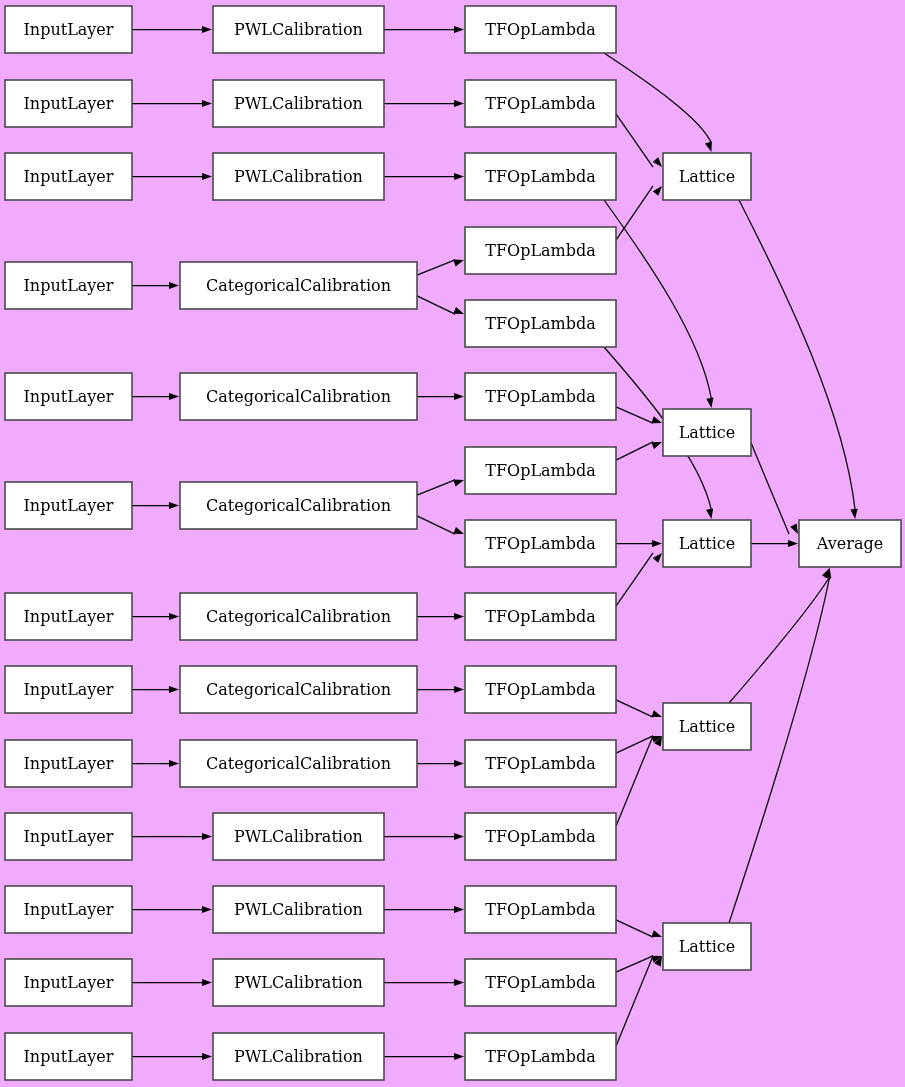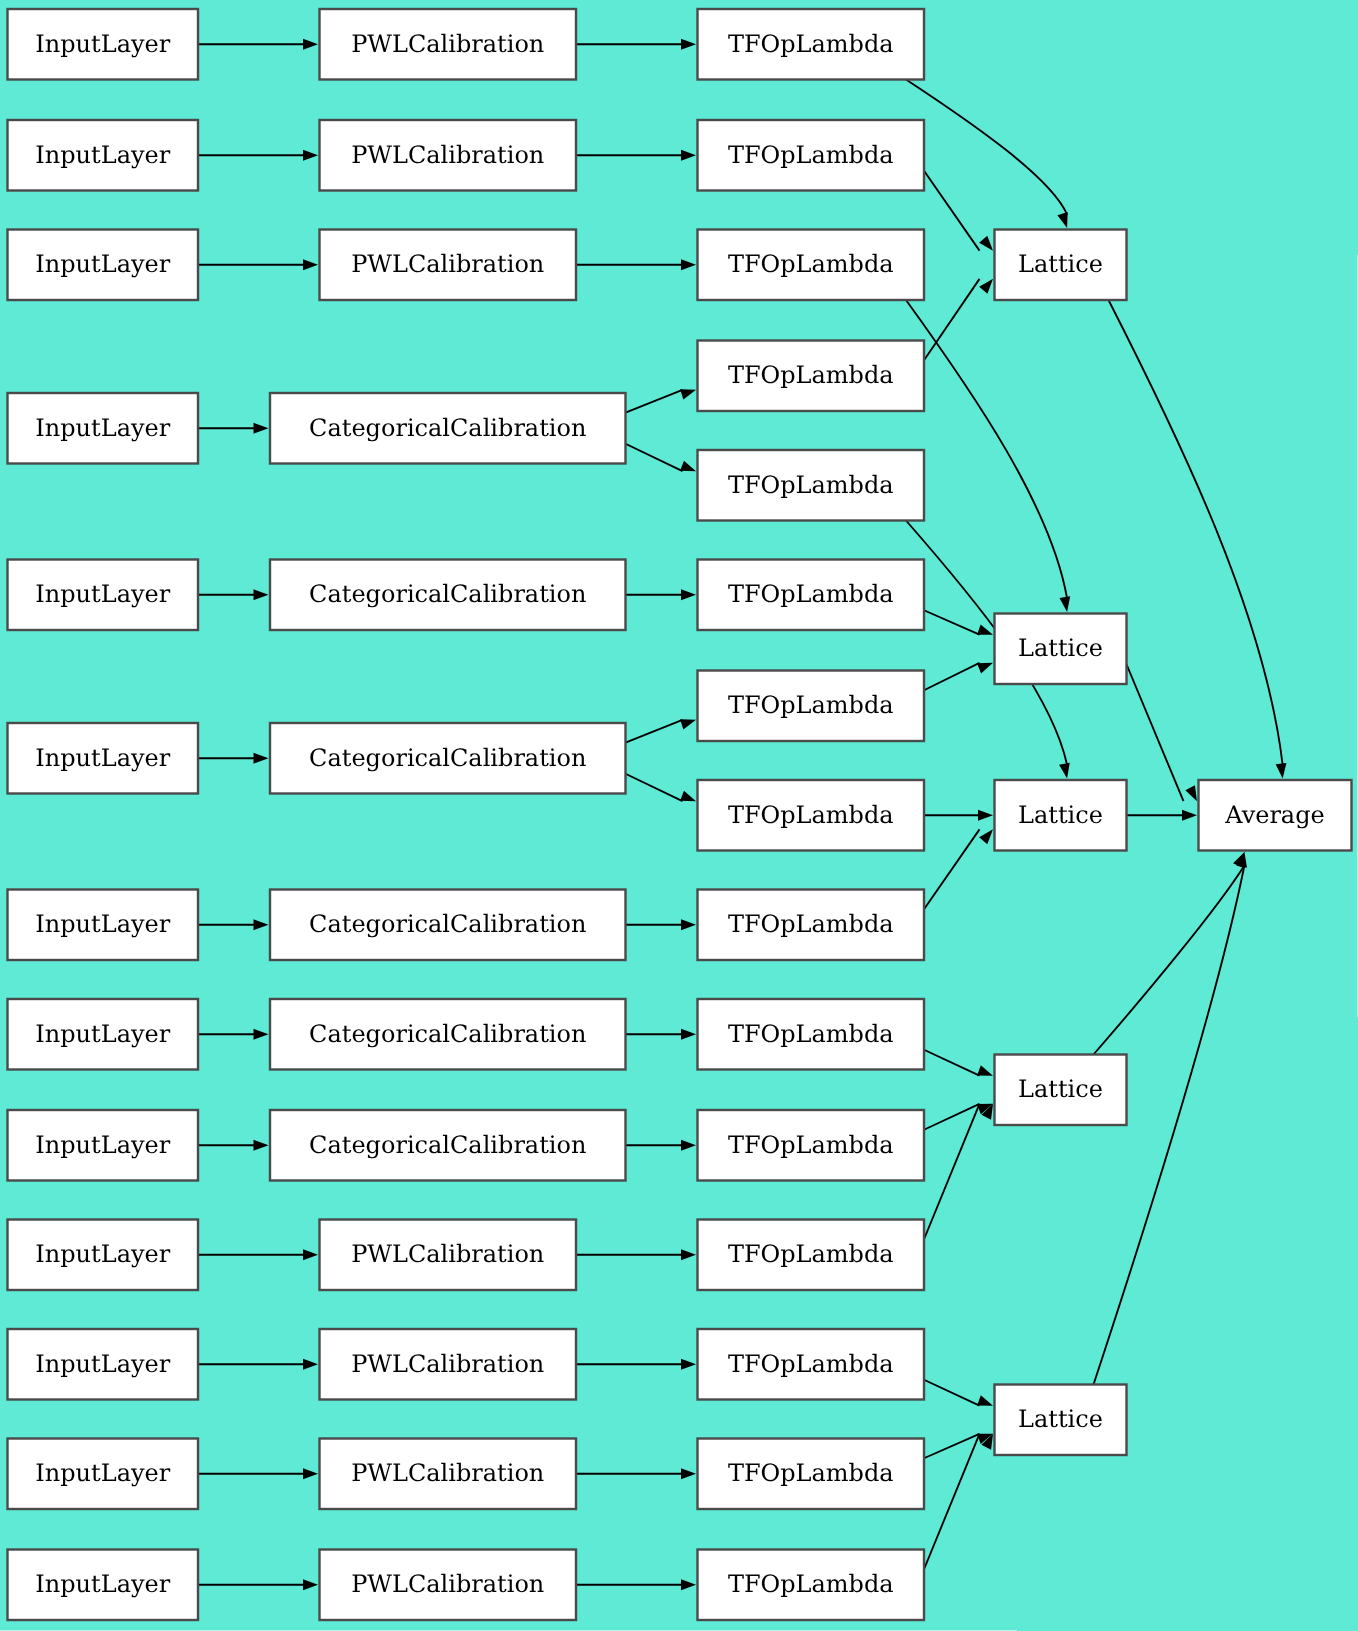--- a/index.html
+++ b/index.html
@@ -4,21 +4,21 @@
 <style>
   html, body {
     margin: 0;
     padding: 0;
     background: #ffffff;
   }
   #canvas-wrap {
     position: relative;
     width: 905px;
     height: 1087px;
-    background: #5eead4;
+    background: #f0abfc;
     overflow: hidden;
     font-family: "DejaVu Serif", "Liberation Serif", serif;
   }
   svg#graph {
     display: block;
     width: 905px;
     height: 1087px;
   }
   .node-box {
     fill: #ffffff;

